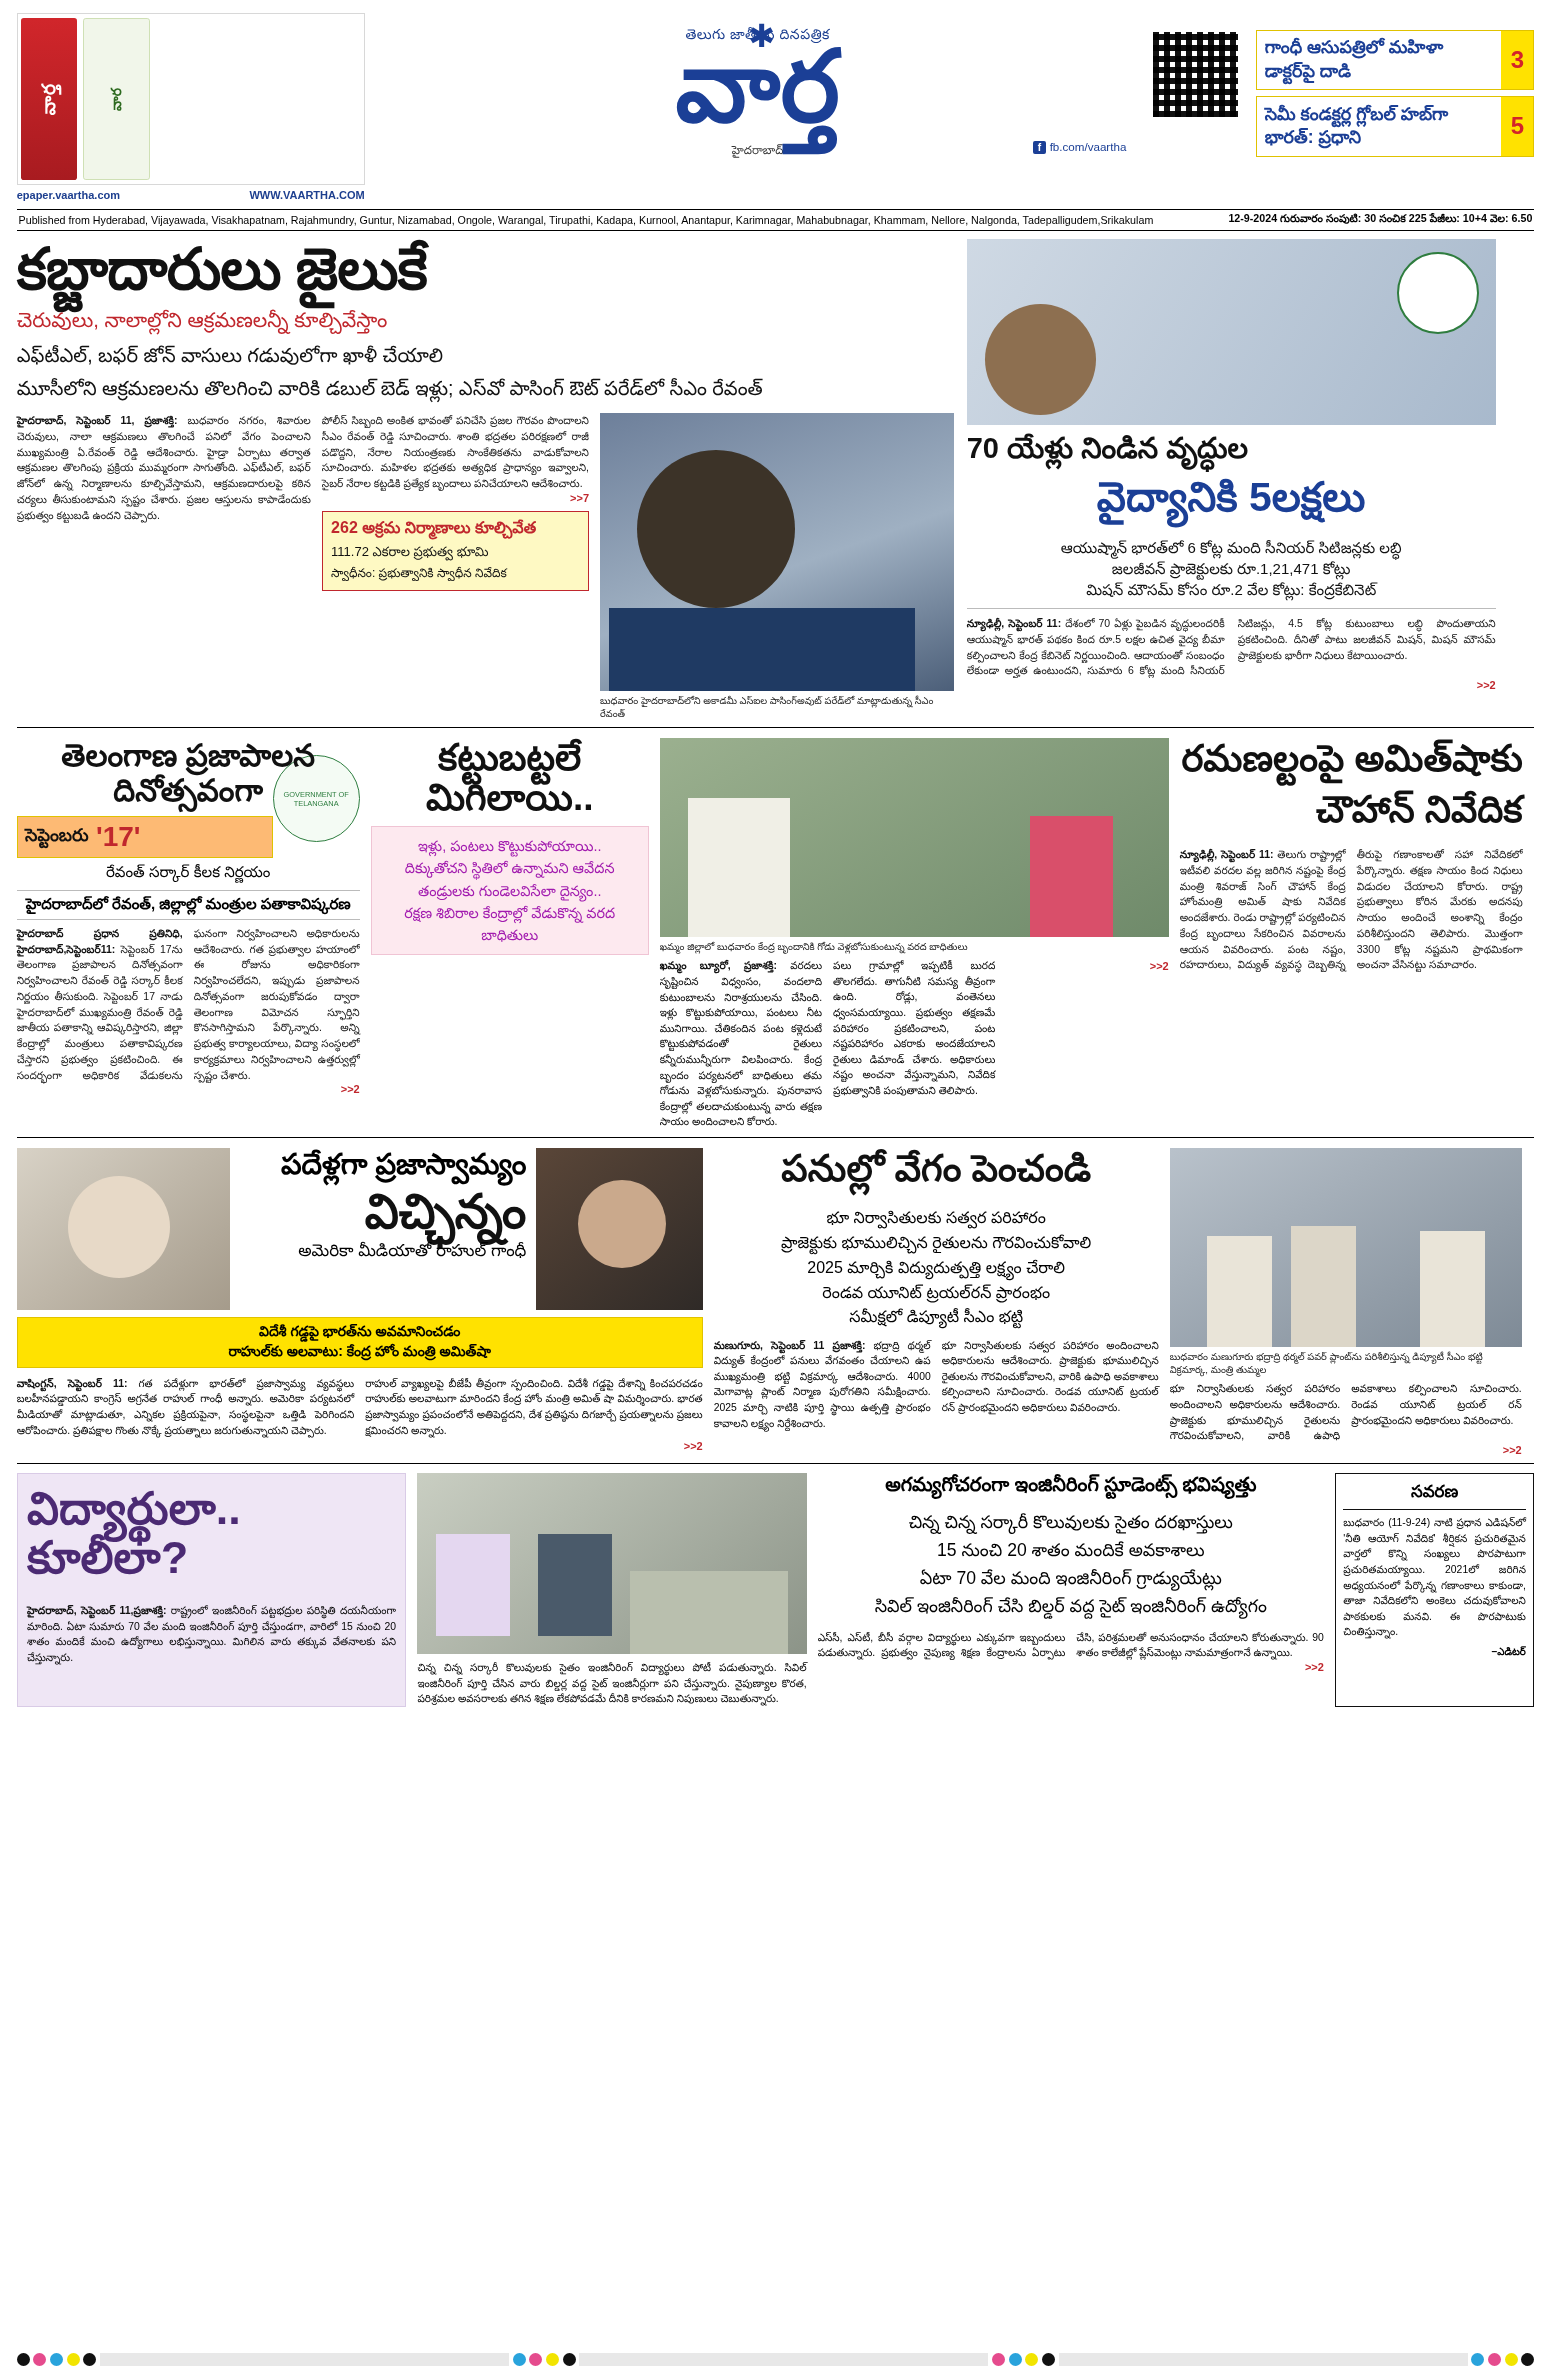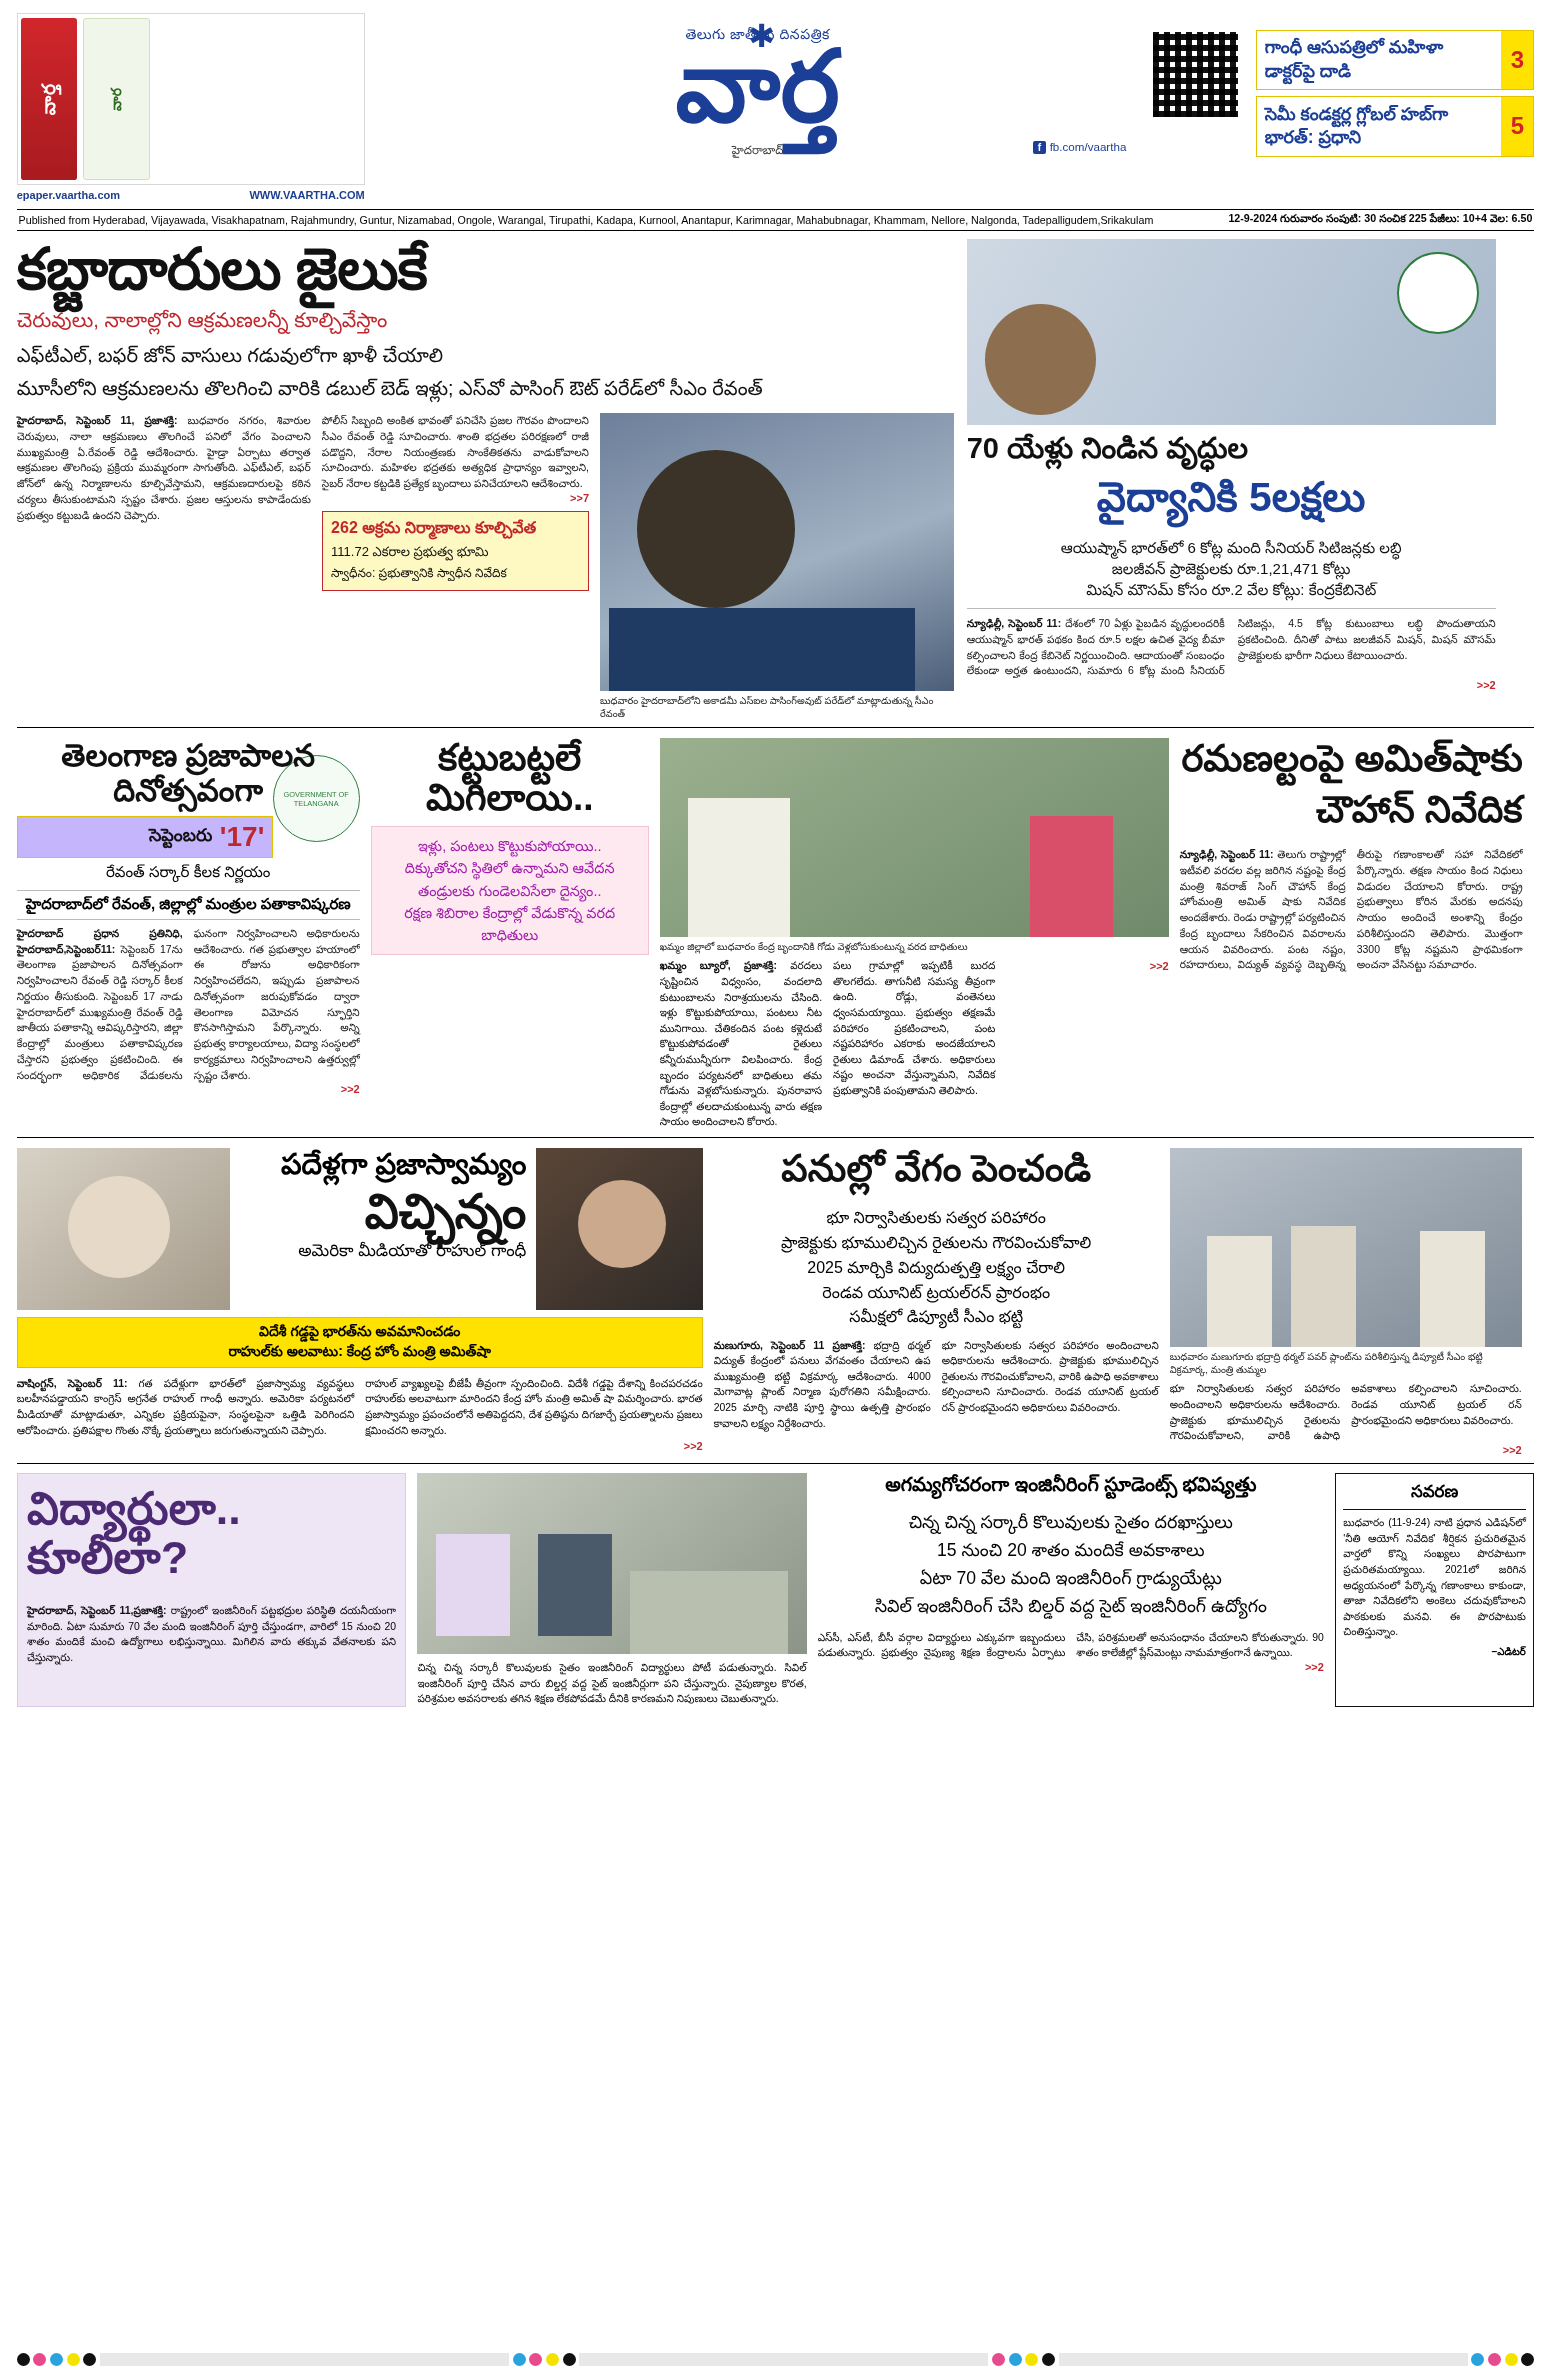--- a/index.html
+++ b/index.html
@@ -68,21 +68,21 @@
   .health-title{font-size:29px;text-align:left;color:#111;font-weight:bold;margin-top:7.4px;}
   .health-title2{font-size:41px;text-align:center;color:#1b3f96;font-weight:bold;margin-top:1.9px;}
   .health-sub{font-size:15px;text-align:center;color:#111;margin-top:6.5px;line-height:1.4;}
 
   
   .row2{display:flex;gap:11px;margin-top:9.3px;}
   .r2a{width:343px;}
   .r2b{width:798px;display:flex;gap:11px;}
   .r2c{width:343px;}
   .tg-title{font-size:31px;text-align:center;color:#111;font-weight:bold;line-height:1.15;}
-  .sepbar{display:flex;align-items:center;gap:7.4px;background:#c4b5fd;border:0.9px solid #e0c200;padding:3.7px 7.4px;margin-top:7.4px;justify-content:flex-end;}
+  .sepbar{display:flex;align-items:center;gap:7.4px;background:#fdba74;border:0.9px solid #e0c200;padding:3.7px 7.4px;margin-top:7.4px;}
   .sepbar .a{font-size:17.6px;color:#111;font-weight:bold;}
   .sepbar .b{font-size:28px;color:#c0272d;font-weight:bold;}
   .emblem{width:85px;height:85px;border-radius:50%;border:1.9px solid #2d7d3f;display:flex;align-items:center;justify-content:center;font-size:7.4px;text-align:center;color:#2d7d3f;background:#f4fbf4;float:right;margin:-54px 0 0 0;}
   .c-title{font-size:37px;color:#111;font-weight:bold;text-align:center;line-height:1.1;}
   .pinkbox{background:#fde9ef;border:0.9px solid #f0c4d4;padding:7.4px;margin-top:7.4px;font-size:14.4px;color:#a21caf;line-height:1.55;text-align:center;}
   .r3col{font-size:10.4px;line-height:1.5;text-align:justify;}
 
   
   .row3{display:flex;gap:11px;margin-top:9.3px;}
   .r3a{width:686px;}

